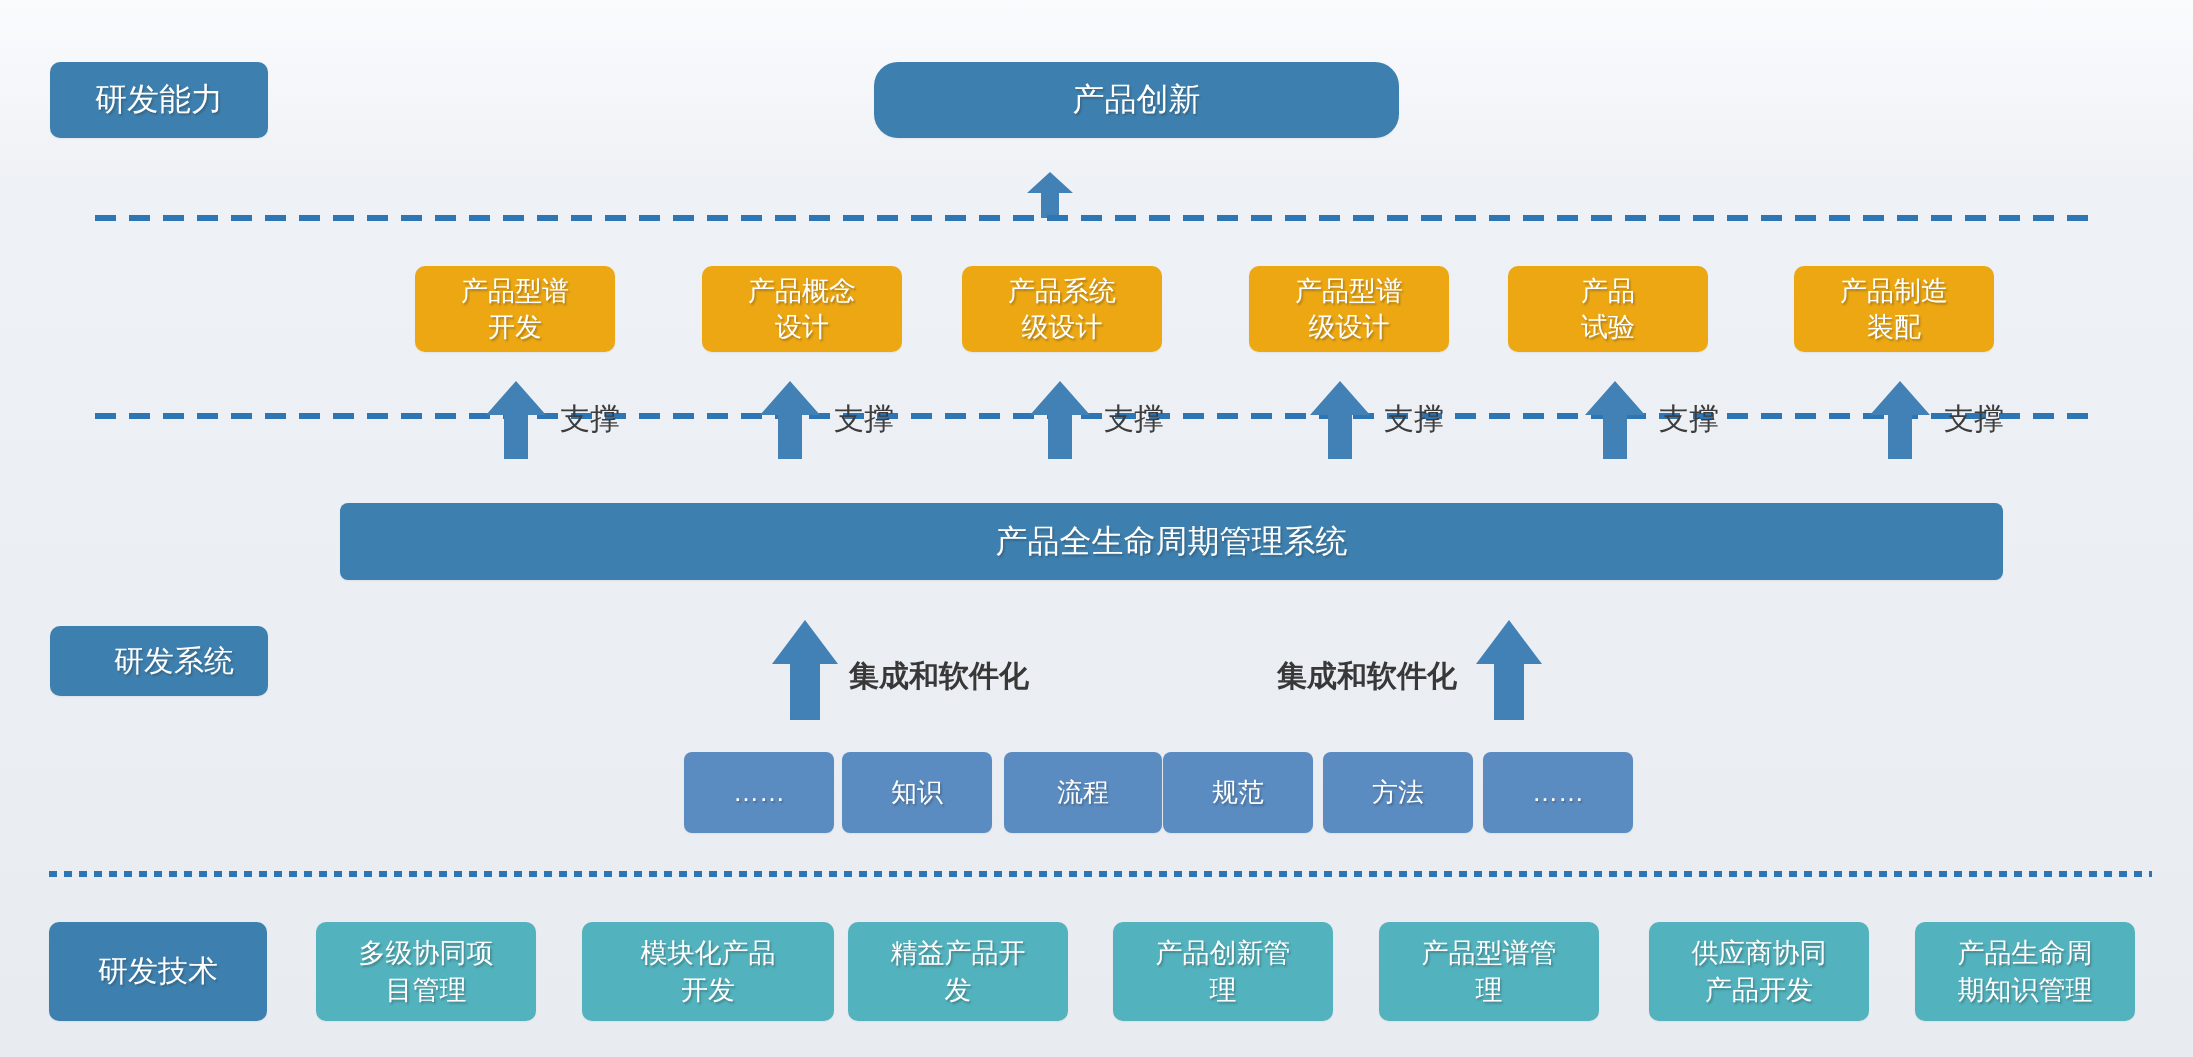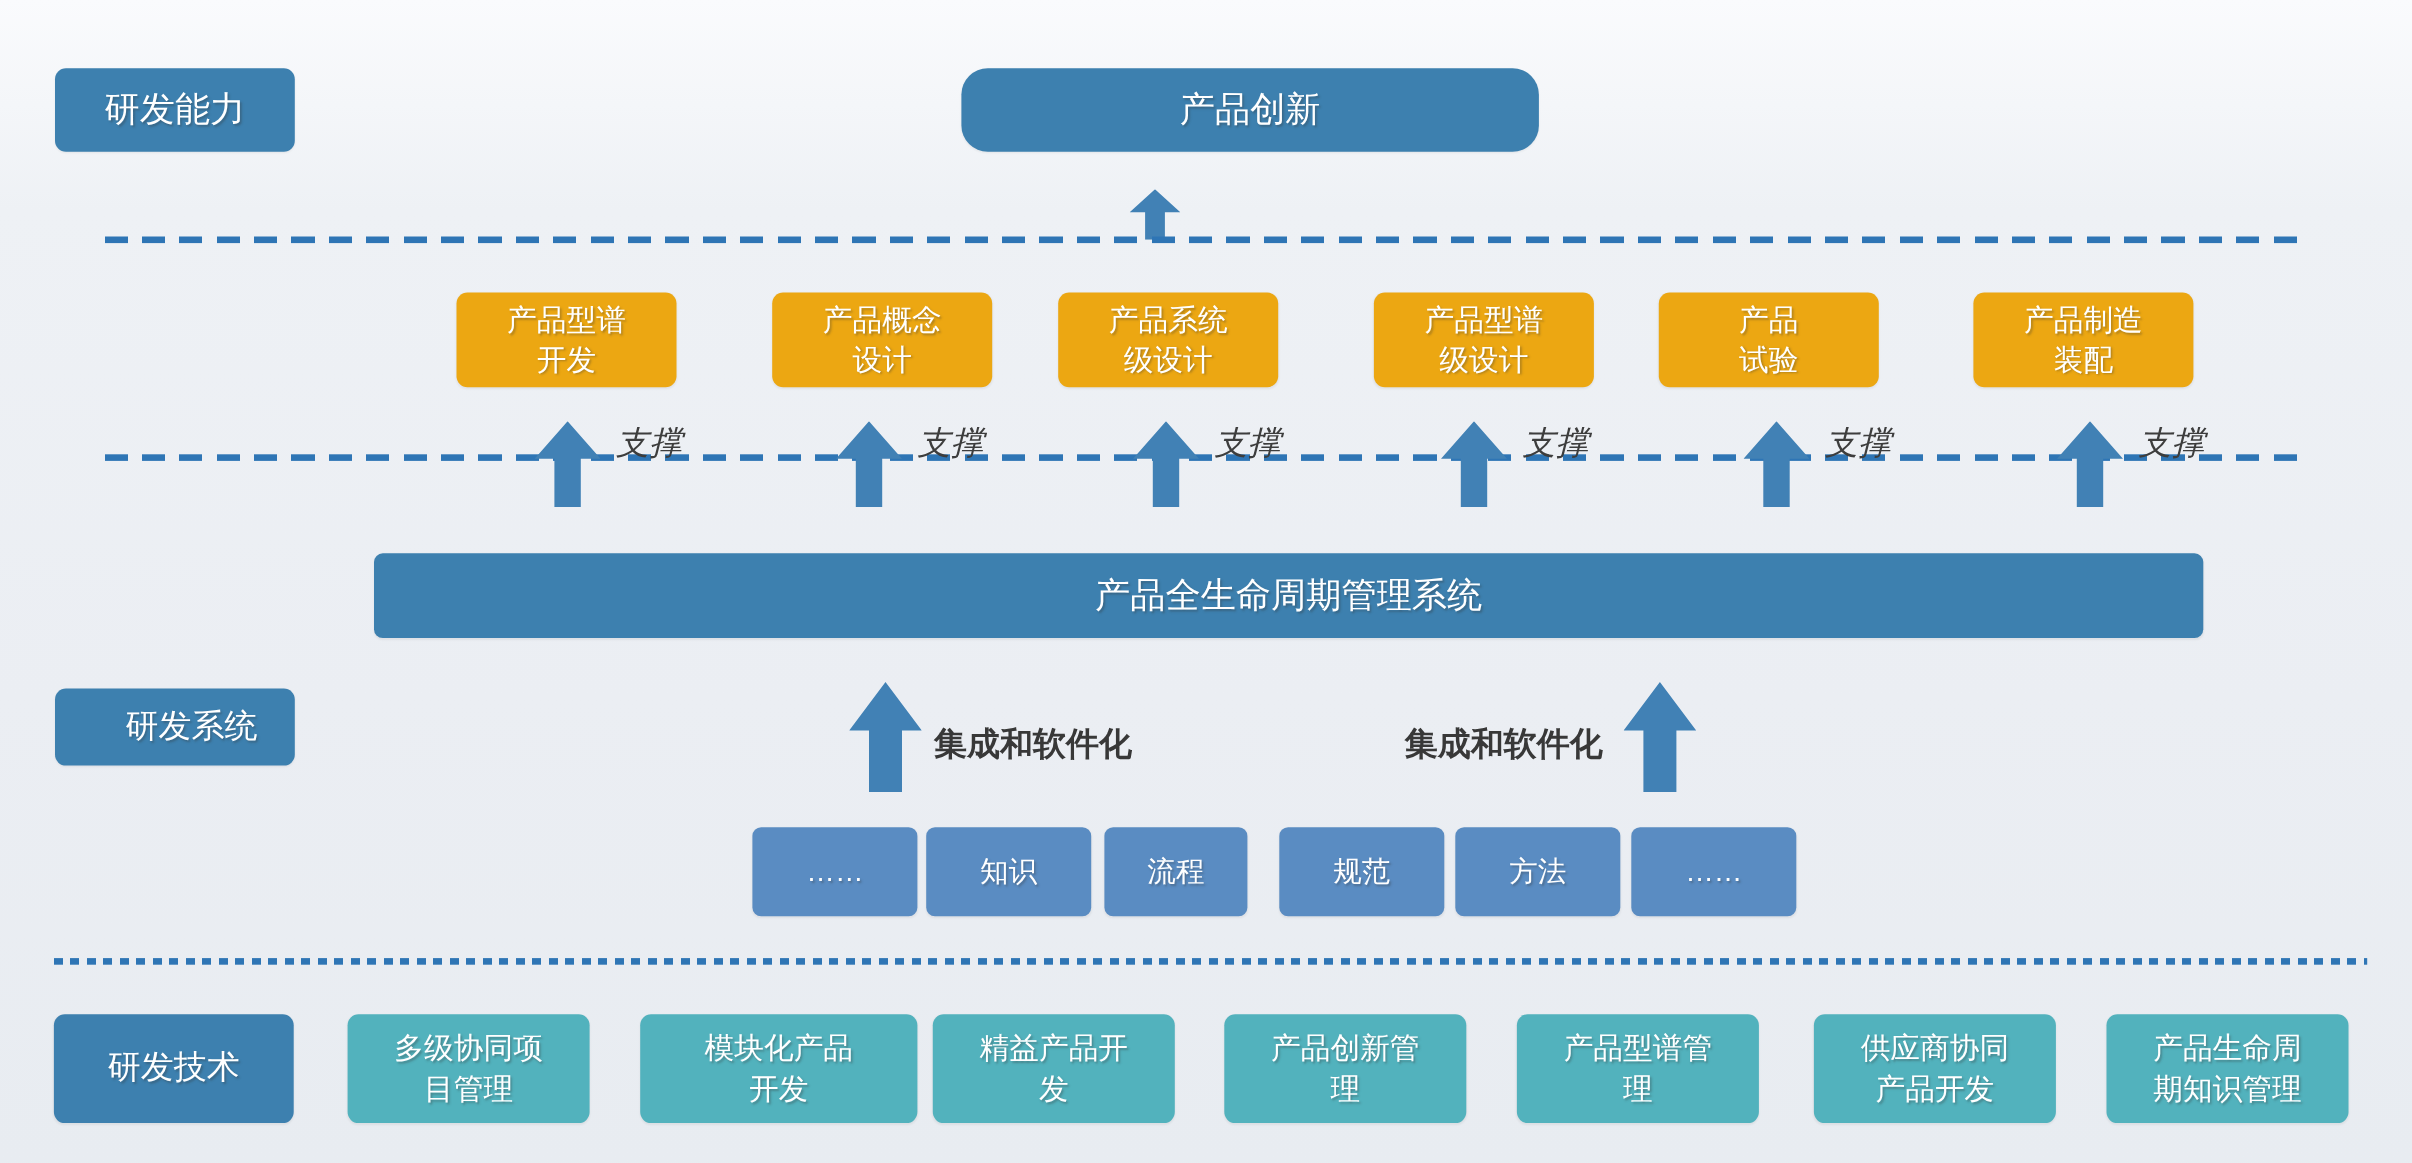--- a/index.html
+++ b/index.html
@@ -43,21 +43,21 @@
     position:absolute;height:6px;
     background:repeating-linear-gradient(90deg,var(--dash-blue) 0 21px,transparent 21px 34px);
   }
   .dotline{
     position:absolute;height:6px;
     background:repeating-linear-gradient(90deg,var(--dash-blue) 0 8px,transparent 8px 15px);
   }
   .arrow{position:absolute;}
   .arrow svg{display:block;}
   .support-group{
-    position:absolute;display:flex;align-items:flex-start;font-style:italic;
+    position:absolute;display:flex;align-items:center;
   }
   .support-label{
     font-size:30px;color:var(--dark-text);
     margin-left:14px;padding-bottom:6px;white-space:nowrap;
   }
   .integration-label{
     position:absolute;font-size:30px;font-weight:600;color:#383838;white-space:nowrap;
   }
 </style>
 </head>
@@ -142,21 +142,21 @@
 
   <div class="arrow" style="left:1476px;top:620px;">
     <svg width="66" height="100" viewBox="0 0 66 100">
         <polygon points="33,0 66,44 48,44 48,100 18,100 18,44 0,44" fill="var(--arrow-blue)"></polygon>
       </svg>
   </div>
   <span class="integration-label" style="left:1277px;top:656px;">集成和软件化</span>
 
   <div class="box mblue f26" style="left:684px;top:752px;width:150px;height:81px;">……</div>
   <div class="box mblue f26" style="left:842px;top:752px;width:150px;height:81px;">知识</div>
-  <div class="box mblue f26" style="left:1004px;top:752px;width:130px;height:81px;">流程</div>
+  <div class="box mblue f26" style="left:1004px;top:752px;width:158px;height:81px;">流程</div>
   <div class="box mblue f26" style="left:1163px;top:752px;width:150px;height:81px;">规范</div>
   <div class="box mblue f26" style="left:1323px;top:752px;width:150px;height:81px;">方法</div>
   <div class="box mblue f26" style="left:1483px;top:752px;width:150px;height:81px;">……</div>
 
   <div class="dotline" style="left:49px;top:871px;width:2103px;"></div>
 
   <div class="box blue f30" style="left:49px;top:922px;width:218px;height:99px;">研发技术</div>
 
   <div class="box teal f27" style="left:316px;top:922px;width:220px;height:99px;">多级协同项
 目管理</div>

